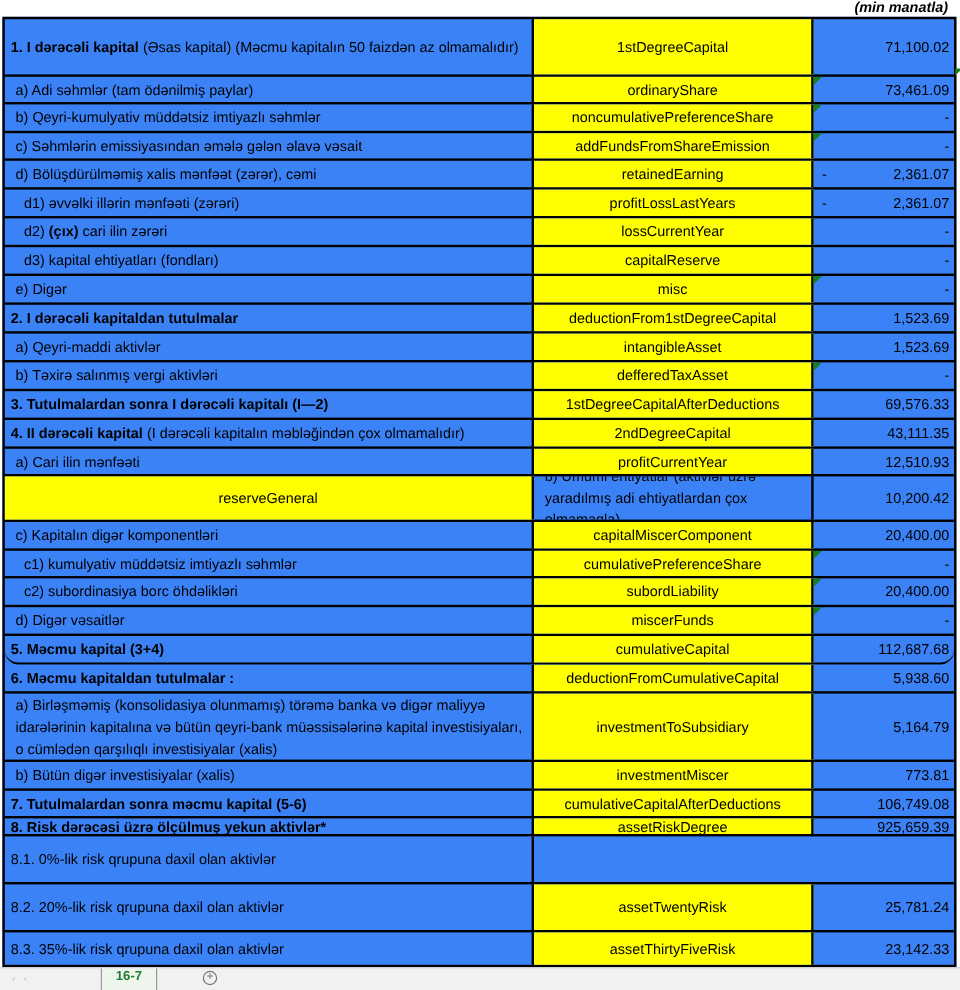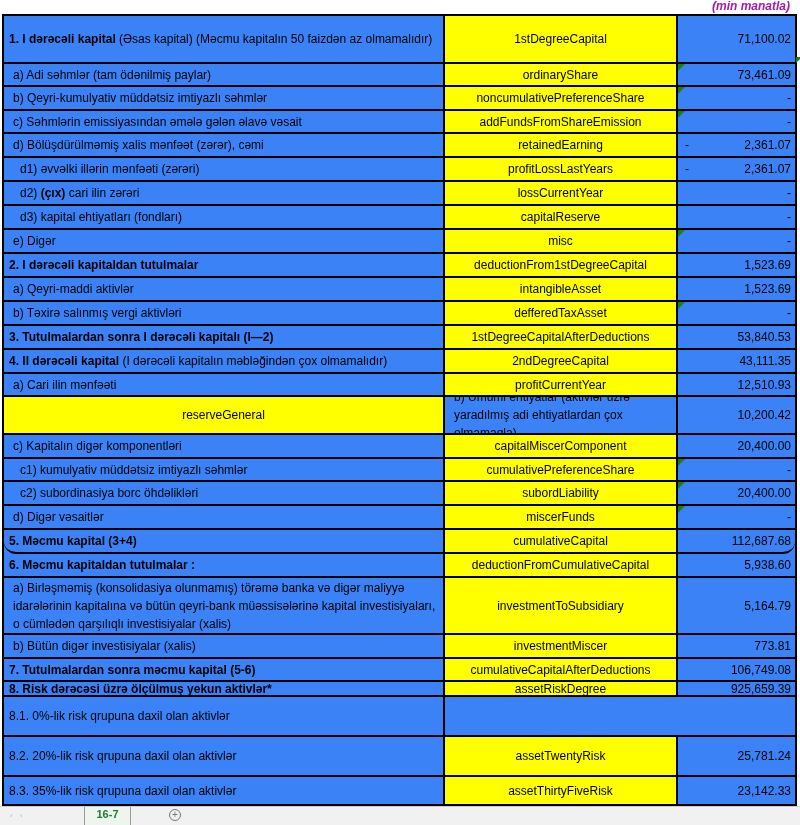--- a/index.html
+++ b/index.html
@@ -3,21 +3,21 @@
 <meta charset="utf-8">
 <style>
   html,body{margin:0;padding:0;}
   body{
     width:800px;height:825px;overflow:hidden;background:#ffffff;
     font-family:"Liberation Sans","DejaVu Sans",sans-serif;
     -webkit-font-smoothing:antialiased;
   }
   .unit-note{
     height:14px;line-height:13px;text-align:right;padding-right:10px;
-    font-size:12px;font-style:italic;font-weight:bold;color:#a21caf;
+    font-size:12px;font-style:italic;font-weight:bold;color:#000000;
   }
   .capital-table{
     margin-left:2px;width:791px;border:2px solid #000;background:#3b82f6;
   }
   .row{display:grid;grid-template-columns:441px 233px 117px;border-bottom:2px solid #000;box-sizing:border-box;}
   .row:last-child{border-bottom:none;}
   .cell{display:flex;align-items:center;box-sizing:border-box;font-size:12px;color:#000;position:relative;overflow:hidden;}
   .c1{border-right:2px solid #000;line-height:18px;padding:1px 3px 1px 5px;}
   .c2{border-right:2px solid #000;background:#FFFF00;justify-content:center;text-align:left;line-height:14px;}
   .c3{justify-content:flex-end;padding-right:4px;text-align:center;}
@@ -174,21 +174,21 @@
         <span class="flag-tri"></span>
         <span>-</span>
       </div>
     </div>
     <div class="row" style="height: 24px;">
       <div class="cell c1">
         <span><b>3. Tutulmalardan  sonra I dərəcəli kapitalı (I—2)</b></span>
       </div>
       <div class="cell c2">1stDegreeCapitalAfterDeductions</div>
       <div class="cell c3">
-        <span>53,840.53</span>
+        <span>69,576.33</span>
       </div>
     </div>
     <div class="row" style="height: 24px;">
       <div class="cell c1">
         <span><b>4. II dərəcəli  kapital</b><span> (I dərəcəli  kapitalın  məbləğindən çox olmamalıdır)</span></span>
       </div>
       <div class="cell c2">2ndDegreeCapital</div>
       <div class="cell c3">
         <span>43,111.35</span>
       </div>

